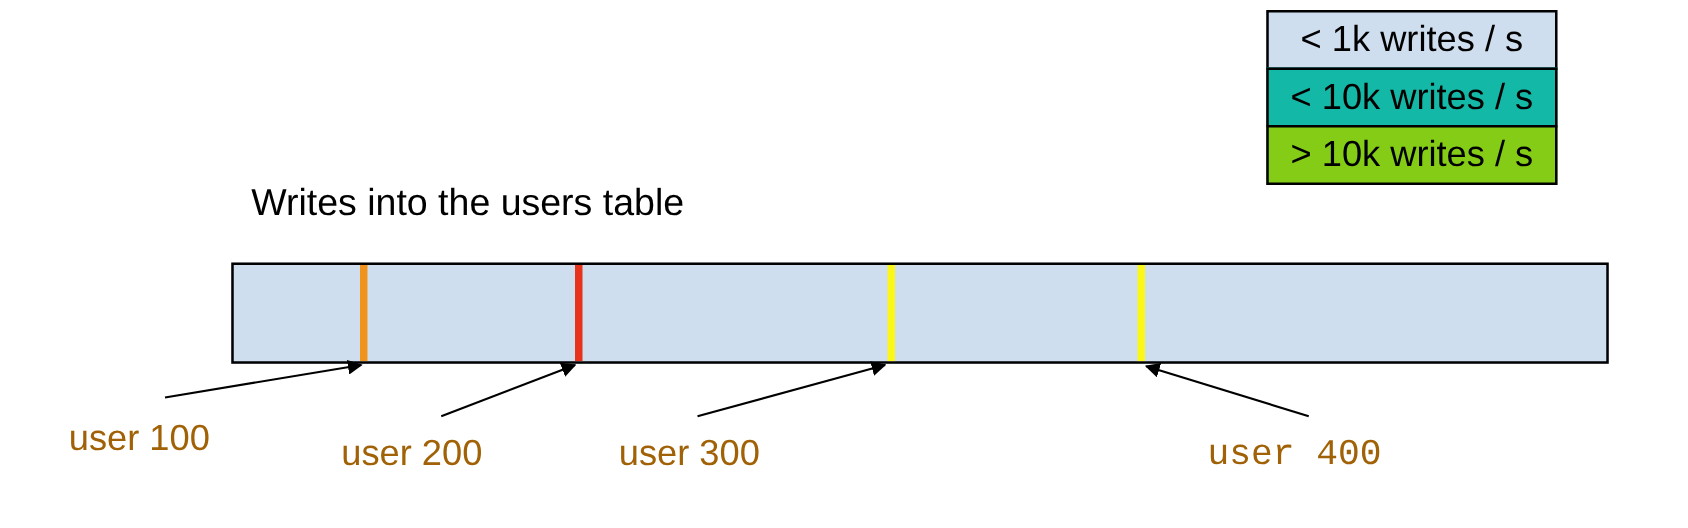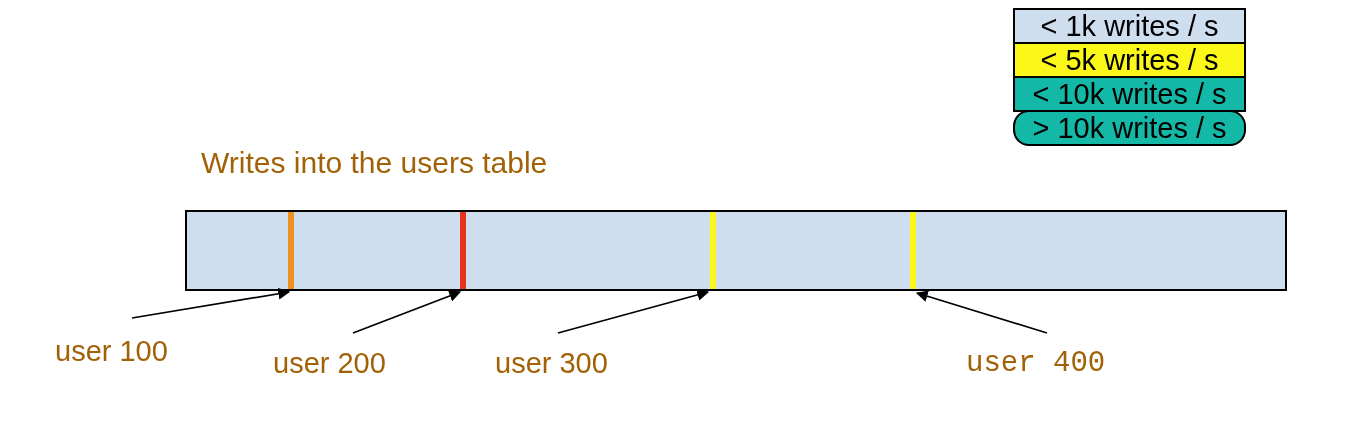--- a/index.html
+++ b/index.html
@@ -14,35 +14,35 @@
     height: 422px;
     background: #ffffff;
     overflow: hidden;
   }
   .title {
     position: absolute;
     left: 201px;
     top: 146px;
     font-size: 30px;
     line-height: 1.15;
-    color: #a16207;
+    color: #000000;
     white-space: nowrap;
     text-align: center;
   }
   .legend {
     position: absolute;
     left: 1013px;
     top: 8px;
     width: 233px;
     display: flex;
     flex-direction: column;
   }
   .legend-row {
     box-sizing: border-box;
-    height: 36px;
+    height: 48px;
     margin-top: -2px;
     border: 2px solid #000000;
     display: flex;
     align-items: center;
     justify-content: center;
     font-size: 29px;
     color: #000000;
     white-space: nowrap;
   }
   .legend-row:first-child { margin-top: 0; }
@@ -82,27 +82,24 @@
 <body>
 
 <div class="canvas">
 
   <div class="title">Writes into the users table</div>
 
   <div class="legend">
       <div class="legend-row" style="background-color: rgb(207, 222, 239);">
         <span>&lt; 1k writes / s</span>
       </div>
-      <div class="legend-row" style="background-color: rgb(251, 247, 25);">
-        <span>&lt; 5k writes / s</span>
-      </div>
       <div class="legend-row" style="background-color: #14b8a6;">
         <span>&lt; 10k writes / s</span>
       </div>
-      <div class="legend-row" style="background-color: #14b8a6; border-radius: 16px;">
+      <div class="legend-row" style="background-color: #84cc16;">
         <span>&gt; 10k writes / s</span>
       </div>
     </div>
 
   <div class="table-bar" style="left: 185px; top: 210px; width: 1102px; height: 81px; background-color: rgb(207, 222, 239); border-color: rgb(0, 0, 0);">
       <div class="marker" style="left: 101px; width: 6px; background-color: rgb(240, 147, 30);"></div>
       <div class="marker" style="left: 273px; width: 6px; background-color: rgb(232, 51, 28);"></div>
       <div class="marker" style="left: 523px; width: 6px; background-color: rgb(251, 247, 25);"></div>
       <div class="marker" style="left: 723px; width: 6px; background-color: rgb(251, 247, 25);"></div>
     </div>

